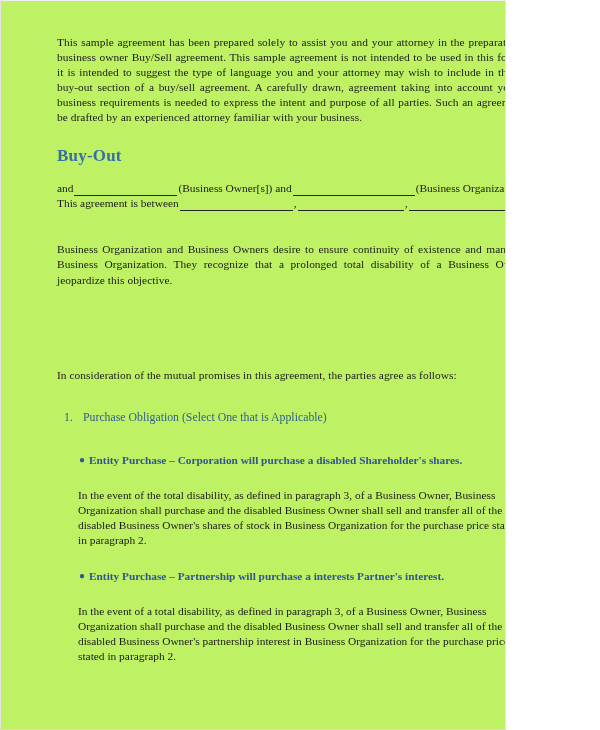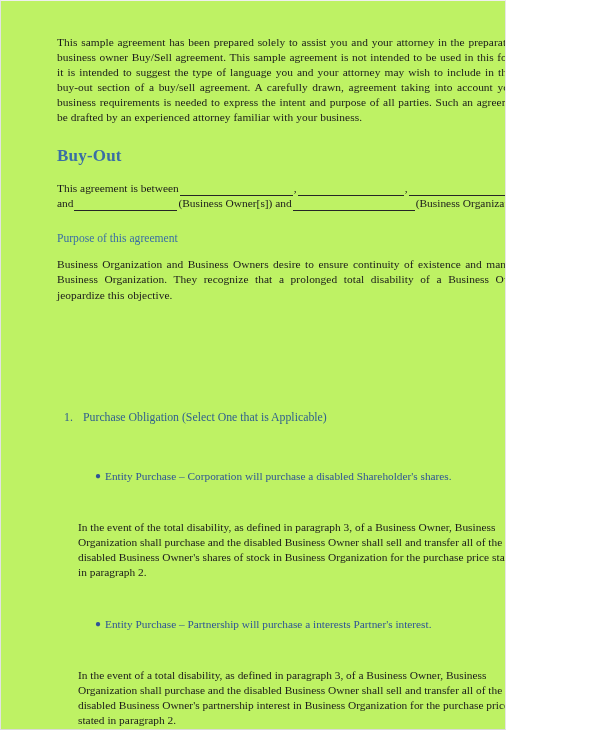--- a/index.html
+++ b/index.html
@@ -95,23 +95,24 @@
   .num-item .num {
     display: inline-block;
     width: 19px;
   }
 
   
   .bullet-item {
     color: #2f5496;
     font-size: 11.3px;
     line-height: 15px;
-    margin: 16px;
+    margin: 0;
     padding-left: 33px;
     text-indent: -11px;
+    font-weight: bold;
   }
   .bullet-item .dot {
     font-size: 10px;
     vertical-align: 1px;
     padding-right: 4px;
   }
 
   
   .sub-para {
     color: #1a1a1a;
@@ -130,43 +131,43 @@
   <div id="sheet">
 
     <p class="para">This sample agreement has been prepared solely to assist you and your attorney in the preparation of your business owner Buy/Sell agreement. This sample agreement is not intended to be used in this form. Rather, it is intended to suggest the type of language you and your attorney may wish to include in the disability buy-out section of a buy/sell agreement. A carefully drawn, agreement taking into account your specific business requirements is needed to express the intent and purpose of all parties. Such an agreement should be drafted by an experienced attorney familiar with your business.</p>
 
     <div class="gap-lg"></div>
 
     <h1 class="doc-title">Buy-Out</h1>
 
     <div class="gap-md"></div>
 
+    <div class="agree-line"><span>and</span><span class="fill-line fl-d"></span><span>(Business Owner[s]) and</span><span class="fill-line fl-e"></span><span>(Business Organization).</span></div>
+
     <div class="agree-line"><span>This agreement is between</span><span class="fill-line fl-a"></span><span>,</span><span class="fill-line fl-b"></span><span>,</span><span class="fill-line fl-c"></span></div>
-
-    <div class="agree-line"><span>and</span><span class="fill-line fl-d"></span><span>(Business Owner[s]) and</span><span class="fill-line fl-e"></span><span>(Business Organization).</span></div>
 
     <div class="gap-lg"></div>
 
-    <h2 class="blue-heading">Purpose of this agreement</h2>
 
     <div class="gap-sm"></div>
 
     <p class="para">Business Organization and Business Owners desire to ensure continuity of existence and management of Business Organization. They recognize that a prolonged total disability of a Business Owner could jeopardize this objective.</p>
 
     <div class="gap-lg"></div>
 
 
     <div class="gap-lg"></div>
 
 
     <div class="gap-lg"></div>
 
 
     <div class="gap-lg"></div>
 
+    <p class="para">In consideration of the mutual promises in this agreement, the parties agree as follows:</p>
 
     <div class="gap-lg"></div>
 
     <p class="num-item"><span class="num">1.</span><span>Purchase Obligation (Select One that is Applicable)</span></p>
 
     <div class="gap-lg"></div>
 
     <p class="bullet-item"><span class="dot">●</span><span>Entity Purchase – Corporation will purchase a disabled Shareholder's shares.</span></p>
 
     <div class="gap-lg"></div>

